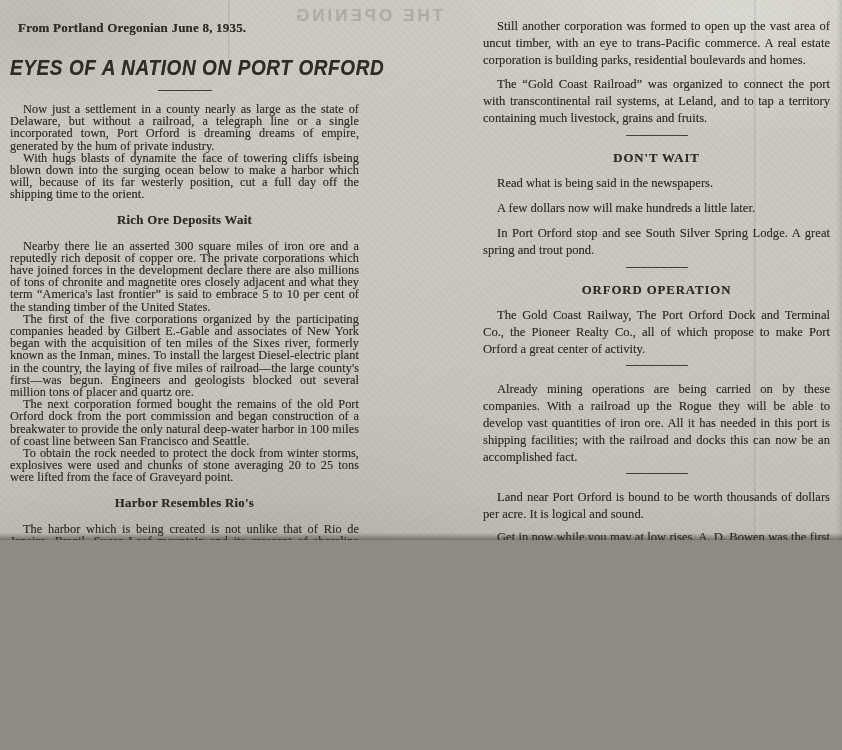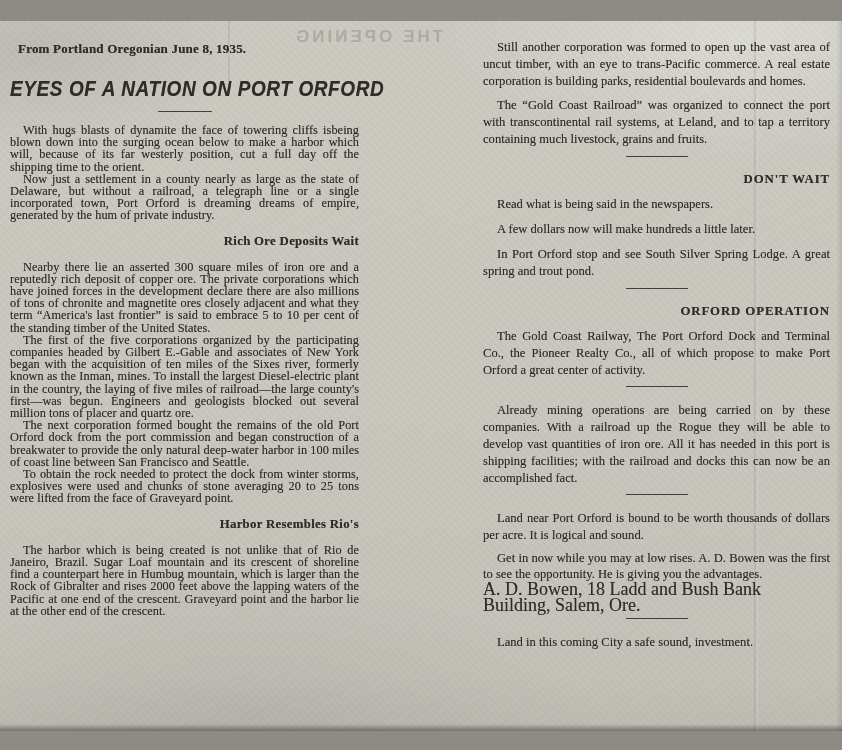--- a/index.html
+++ b/index.html
@@ -1,27 +1,26 @@
 <!DOCTYPE html>
 <html><head>
 <meta charset="utf-8">
 <style>
   html,body{margin:0;padding:0;background:#8d8b83;}
   .page{
     position:relative;
-    width:842px;height:710px;
+    width:842px;height:540px;
     overflow:hidden;
     background:
       radial-gradient(ellipse 420px 180px at 88% 2%, rgba(255,255,255,.30), rgba(255,255,255,0) 70%),
       radial-gradient(ellipse 300px 140px at 4% 4%, rgba(0,0,0,.07), rgba(0,0,0,0) 70%),
       radial-gradient(ellipse 500px 220px at 30% 100%, rgba(0,0,0,.06), rgba(0,0,0,0) 70%),
       linear-gradient(to bottom, #cbc9c0 0%, #c8c6bd 55%, #c4c2b8 92%, #bdbbb1 100%);
     font-family:"Liberation Serif", serif;
     color:#2e2c26;
-    margin-top:21px;
   }
   .grain{
     position:absolute;inset:0;pointer-events:none;
     background-image:
       repeating-linear-gradient(47deg, rgba(0,0,0,.018) 0 2px, rgba(0,0,0,0) 2px 5px),
       repeating-linear-gradient(-43deg, rgba(255,255,255,.02) 0 3px, rgba(255,255,255,0) 3px 7px);
   }
   .crease{position:absolute;pointer-events:none;}
   .crease-right{
     left:754px;top:0;width:4px;height:100%;
@@ -72,21 +71,21 @@
   }
   .title-rule{margin:12px auto 12px auto;width:54px;}
 
   .lcol p{
     margin:0;font-size:12.3px;line-height:12.2px;
     text-align:justify;text-indent:13px;
     letter-spacing:.05px;
     text-shadow:0 0 .4px rgba(46,44,38,.45);
   }
   .subhead{
-    font-size:12.8px;font-weight:bold;text-align:right;
+    font-size:12.8px;font-weight:bold;text-align:center;
     margin:12px 0 12px 0;letter-spacing:.3px;
     text-shadow:0 0 .5px rgba(46,44,38,.55);
   }
   .rcol .subhead{letter-spacing:.9px;margin:0 0 9px 0;}
 
   .rcol p{
     margin:0 0 7px 0;font-size:12.6px;line-height:17px;
     text-align:justify;text-indent:14px;
     text-shadow:0 0 .4px rgba(46,44,38,.45);
   }
@@ -110,22 +109,22 @@
   <div class="crease crease-right"></div>
   <div class="crease crease-top"></div>
   <div class="edge-right"></div>
   <div class="edge-bottom"></div>
 
   <div class="col lcol">
     <div class="dateline">From Portland Oregonian June 8, 1935.</div>
     <h1 class="title">EYES OF A NATION ON PORT ORFORD</h1>
     <div class="rule title-rule"></div>
 
+    <p>Now just a settlement in a county nearly as large as the state of Delaware, but without a railroad, a telegraph line or a single incorporated town, Port Orford is dreaming dreams of empire, generated by the hum of private industry.</p>
     <p>With hugs blasts of dynamite the face of towering cliffs isbeing blown down into the surging ocean below to make a harbor which will, because of its far westerly position, cut a full day off the shipping time to the orient.</p>
-    <p>Now just a settlement in a county nearly as large as the state of Delaware, but without a railroad, a telegraph line or a single incorporated town, Port Orford is dreaming dreams of empire, generated by the hum of private industry.</p>
 
     <h2 class="subhead">Rich Ore Deposits Wait</h2>
 
     <p>Nearby there lie an asserted 300 square miles of iron ore and a reputedly rich deposit of copper ore. The private corporations which have joined forces in the development declare there are also millions of tons of chronite and magnetite ores closely adjacent and what they term “America's last frontier” is said to embrace 5 to 10 per cent of the standing timber of the United States.</p>
     <p>The first of the five corporations organized by the participating companies headed by Gilbert E.-Gable and associates of New York began with the acquisition of ten miles of the Sixes river, formerly known as the Inman, mines. To install the largest Diesel-electric plant in the country, the laying of five miles of railroad—the large county's first—was begun. Engineers and geologists blocked out several million tons of placer and quartz ore.</p>
     <p>The next corporation formed bought the remains of the old Port Orford dock from the port commission and began construction of a breakwater to provide the only natural deep-water harbor in 100 miles of coast line between San Francisco and Seattle.</p>
     <p>To obtain the rock needed to protect the dock from winter storms, explosives were used and chunks of stone averaging 20 to 25 tons were lifted from the face of Graveyard point.</p>
 
     <h2 class="subhead">Harbor Resembles Rio's</h2>
 

